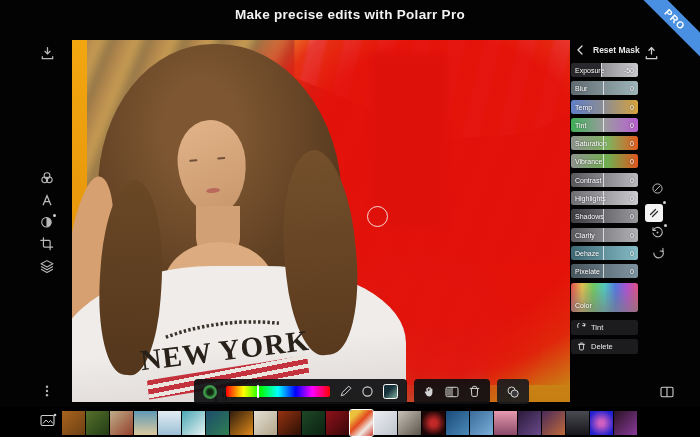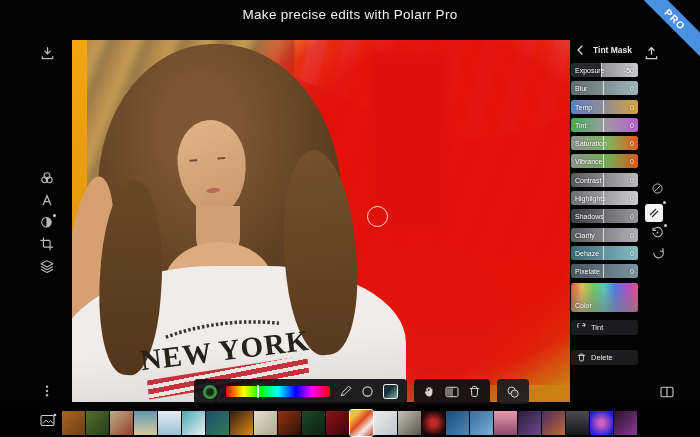--- a/index.html
+++ b/index.html
@@ -2,21 +2,21 @@
 <html><head>
 <meta charset="utf-8">
 <style>
   html,body{margin:0;padding:0;width:700px;height:437px;background:#030303;overflow:hidden;
     font-family:"Liberation Sans",sans-serif;position:relative}
   *{box-sizing:border-box}
   .abs{position:absolute}
 
   
   .title{position:absolute;top:7px;left:0;width:700px;text-align:center;color:#f2f2f2;
-    font-size:13.5px;font-weight:normal;letter-spacing:.3px}
+    font-size:13.5px;font-weight:bold;letter-spacing:.3px}
   .pro-ribbon{position:absolute;top:11px;right:-30px;width:110px;height:17px;line-height:17px;
     background:#4a90e2;color:#fff;font-size:10px;font-weight:bold;text-align:center;
     transform:rotate(45deg);letter-spacing:1px}
 
   
   .ltb-icon{position:absolute;width:15px;height:15px;left:40px;cursor:pointer}
   svg.ic{display:block}
   .dot{position:absolute;width:3px;height:3px;border-radius:50%;background:#cfcfcf}
 
   
@@ -231,21 +231,21 @@
       <circle cx="5.6" cy="5.6" r="3.6" stroke="#d4d4d4" stroke-width="1" fill="none"></circle>
       <circle cx="8.6" cy="8.6" r="3.6" stroke="#d4d4d4" stroke-width="1" fill="#3a3a3c"></circle>
     </svg>
   </div>
 </div>
 
 <div class="rp-header">
   <svg width="8" height="10" viewBox="0 0 8 10">
     <path d="M6 1L2 5l4 4" stroke="#dcdcdc" stroke-width="1.3" fill="none" stroke-linecap="round"></path>
   </svg>
-  <span class="rp-title">Tint Mask</span>
+  <span class="rp-title">Reset Mask</span>
 </div>
 
 <div class="rp-sliders">
     <div class="slider" style="background: linear-gradient(90deg, rgb(41, 41, 45) 0%, rgb(41, 41, 45) 45%, rgb(145, 145, 150) 45%, rgb(201, 201, 206) 100%);">
       <span class="sl-marker" style="left: 45%;"></span>
       <span class="sl-label">Exposure</span>
       <span class="sl-value">-50</span>
     </div>
     <div class="slider" style="background: linear-gradient(90deg, rgb(95, 107, 112), rgb(159, 182, 186));">
       <span class="sl-marker" style="left: 48%;"></span>
@@ -308,21 +308,21 @@
   <span>Color</span>
 </div>
 
 <div class="rp-btn" style="top:320px">
   <svg width="9" height="9" viewBox="0 0 10 10">
     <path d="M8.6 3.2A4 4 0 101 5" stroke="#eaeaea" stroke-width="1" fill="none" stroke-linecap="round"></path>
     <path d="M8.8 0.8l-.2 2.5-2.4-.4" stroke="#eaeaea" stroke-width="1" fill="none" stroke-linecap="round"></path>
   </svg>
   <span>Tint</span>
 </div>
-<div class="rp-btn" style="top:350px">
+<div class="rp-btn" style="top:339px">
   <svg width="9" height="9" viewBox="0 0 13 13">
     <g stroke="#eaeaea" stroke-width="1.2" fill="none" stroke-linecap="round">
       <path d="M2.2 3.4h8.6"></path>
         <path d="M4.5 3.4V2.4a1 1 0 011-1h2a1 1 0 011 1v1"></path>
       <path d="M3.3 3.4l.5 7.1a1 1 0 001 .9h3.4a1 1 0 001-.9l.5-7.1"></path>
     </g>
   </svg>
   <span>Delete</span>
 </div>
 

